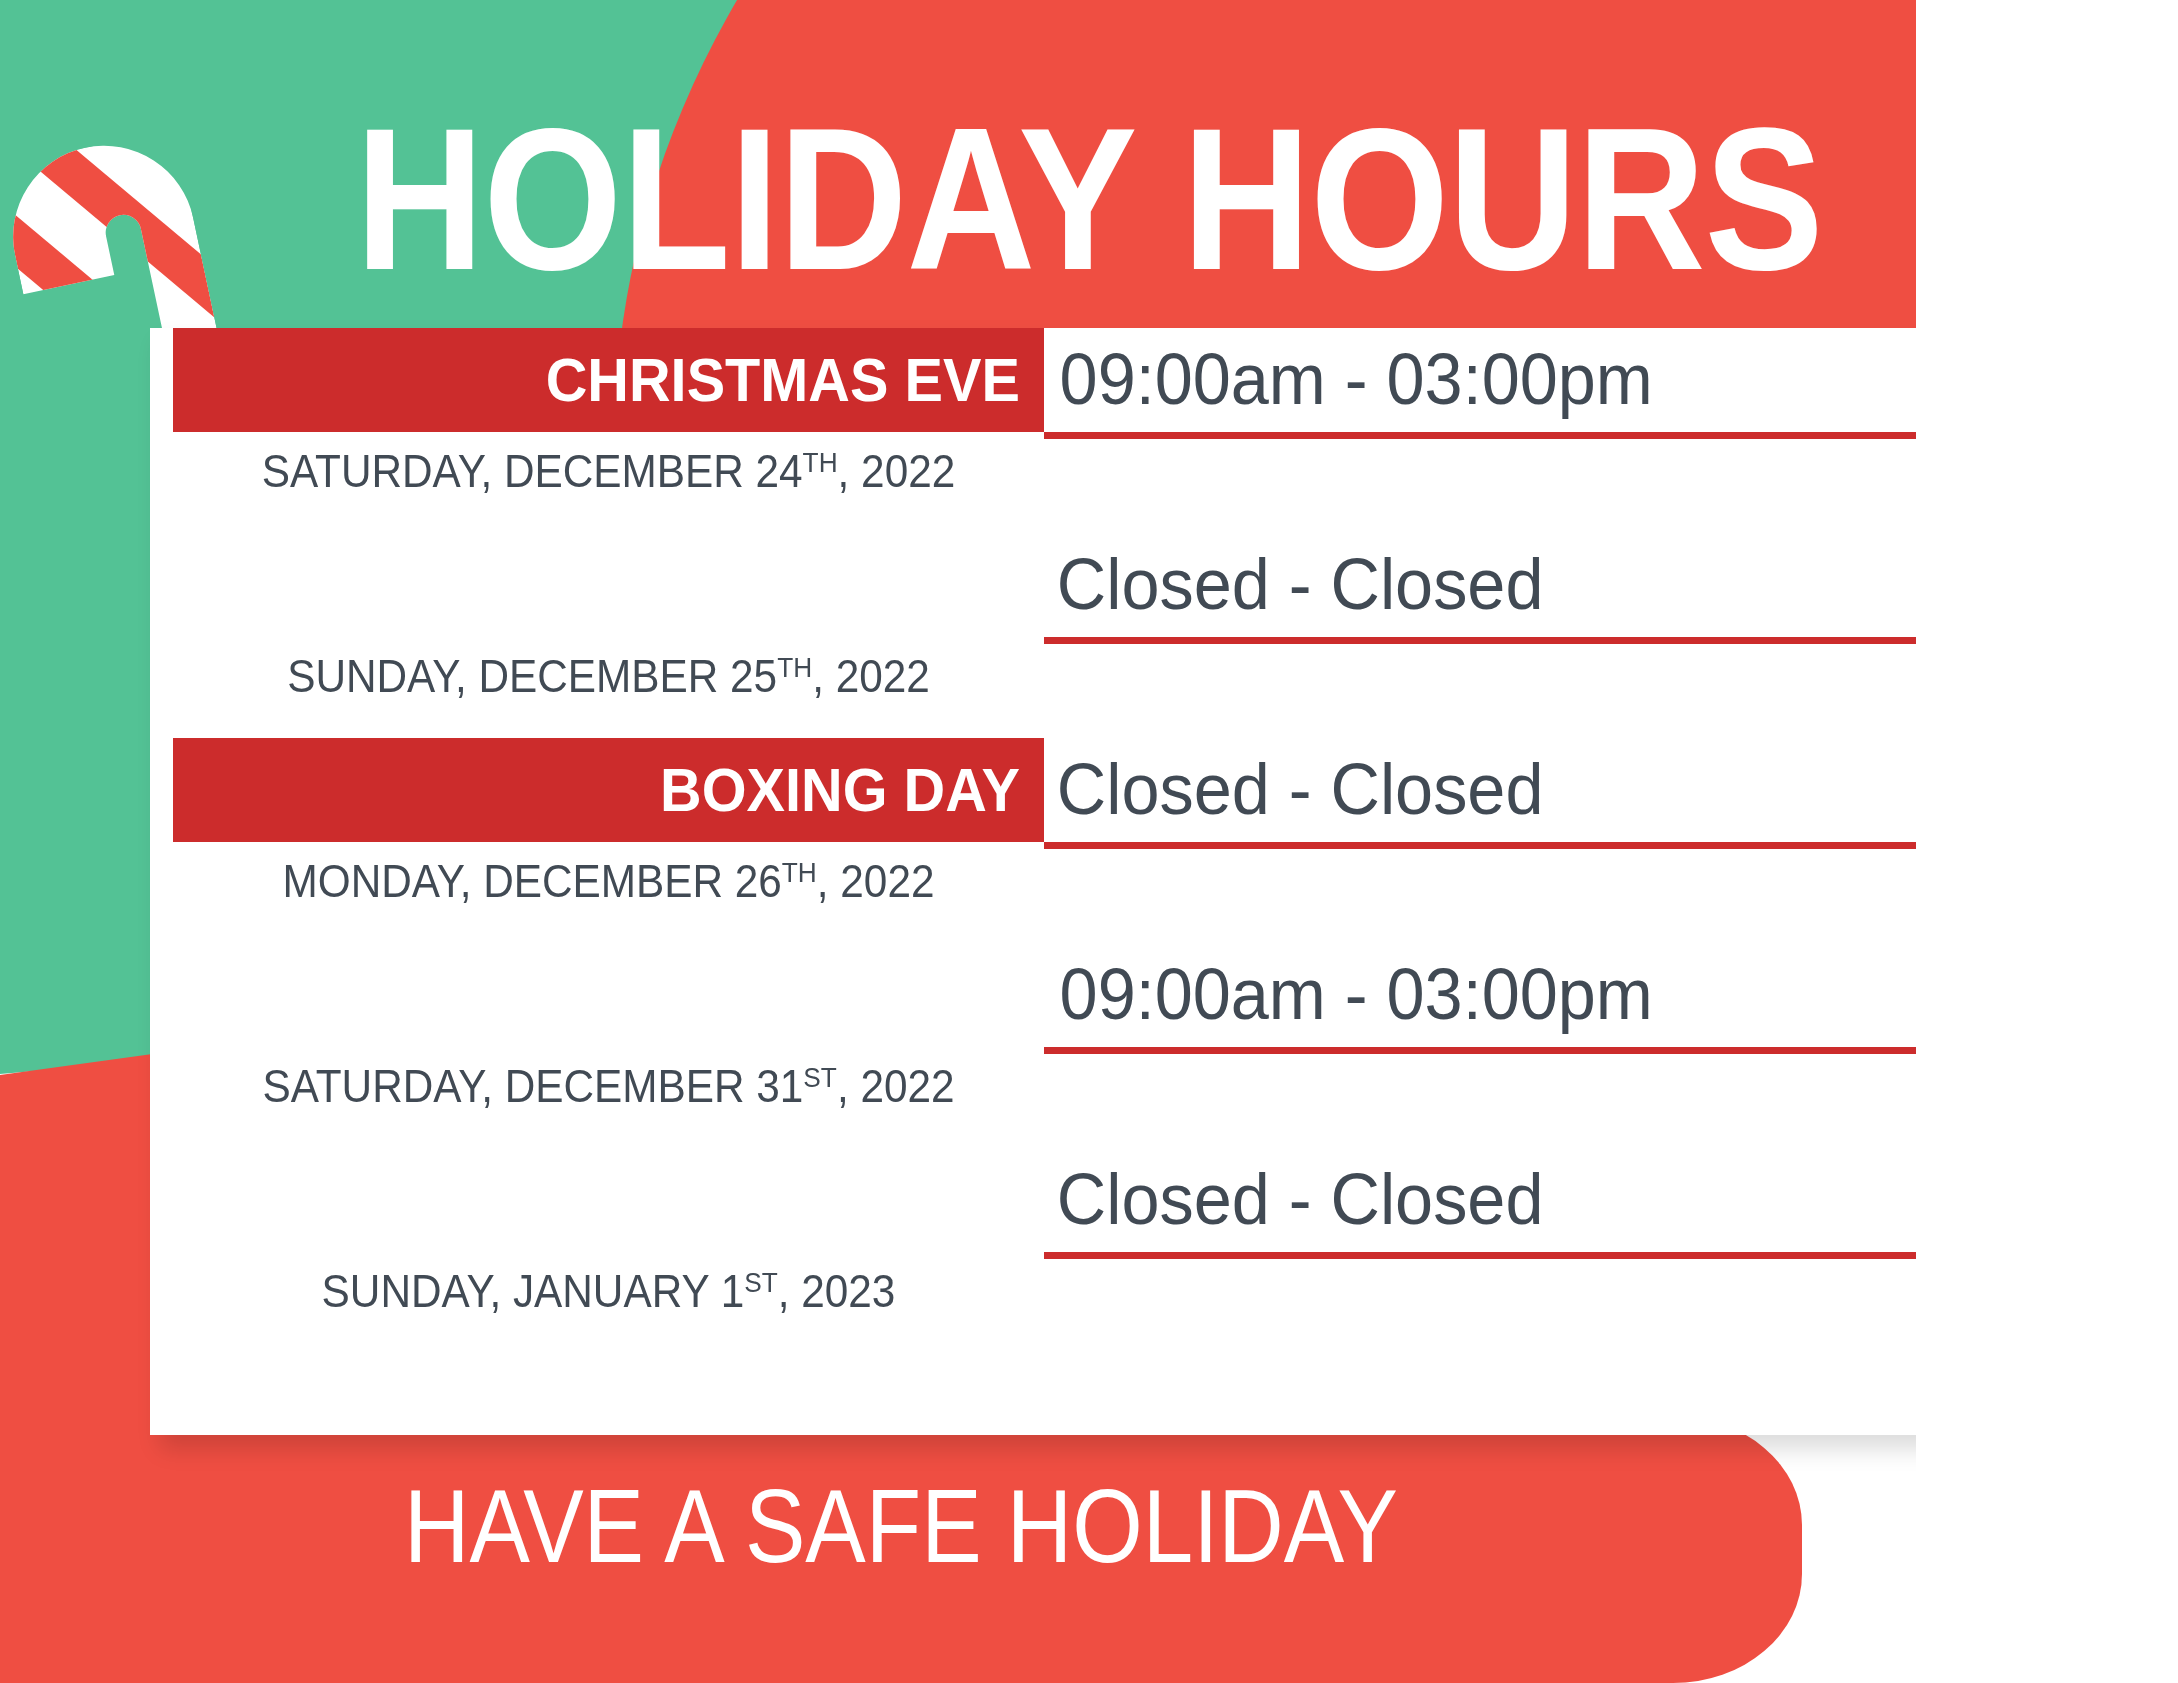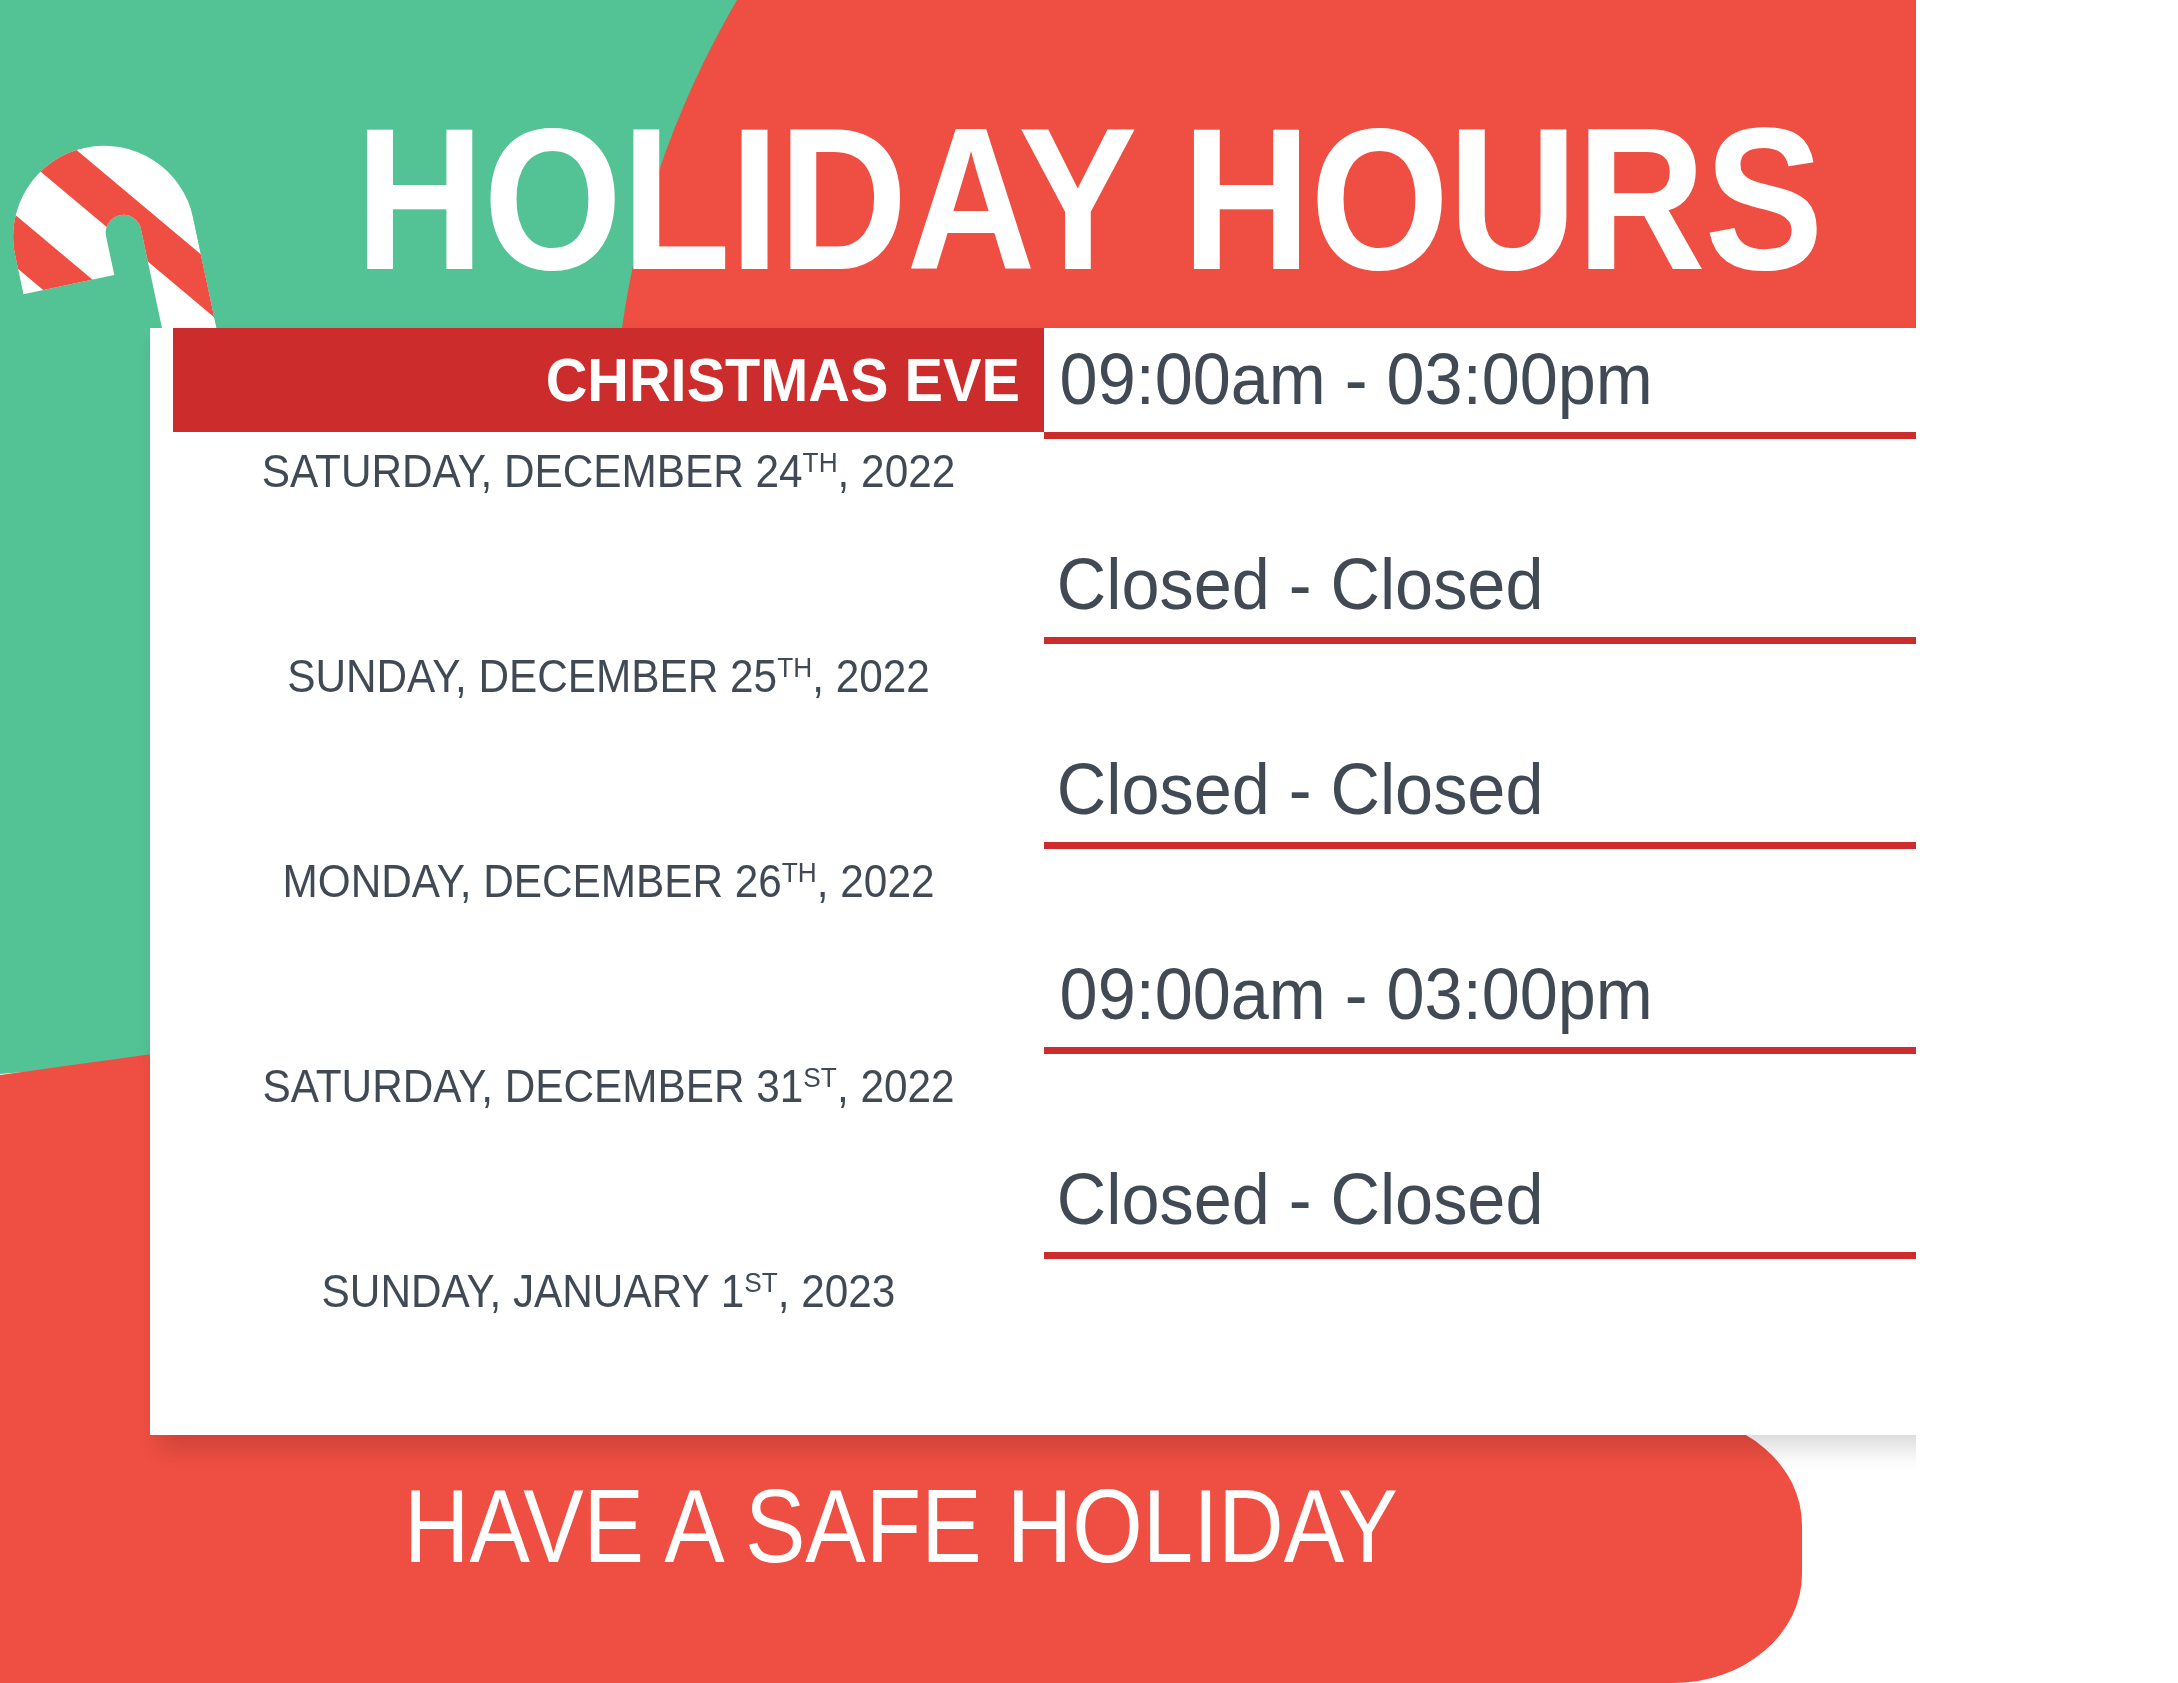--- a/index.html
+++ b/index.html
@@ -275,20 +275,23 @@
 
       <div class="row">
         <div class="date-line"><span>SUNDAY, DECEMBER 25</span><sup>TH</sup><span>, 2022</span></div>
         <div class="hours-cell">
           <span class="hours-text">Closed - Closed</span>
         </div>
         <div class="hours-rule"></div>
       </div>
 
       <div class="row">
+        <div class="name-plate">
+          <span class="name-text">BOXING DAY</span>
+        </div>
         <div class="date-line"><span>MONDAY, DECEMBER 26</span><sup>TH</sup><span>, 2022</span></div>
         <div class="hours-cell">
           <span class="hours-text">Closed - Closed</span>
         </div>
         <div class="hours-rule"></div>
       </div>
 
       <div class="row">
         <div class="date-line"><span>SATURDAY, DECEMBER 31</span><sup>ST</sup><span>, 2022</span></div>
         <div class="hours-cell">

